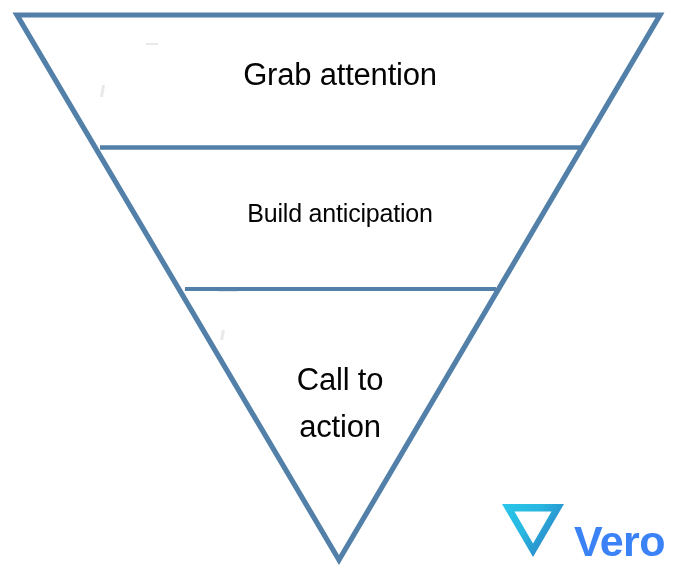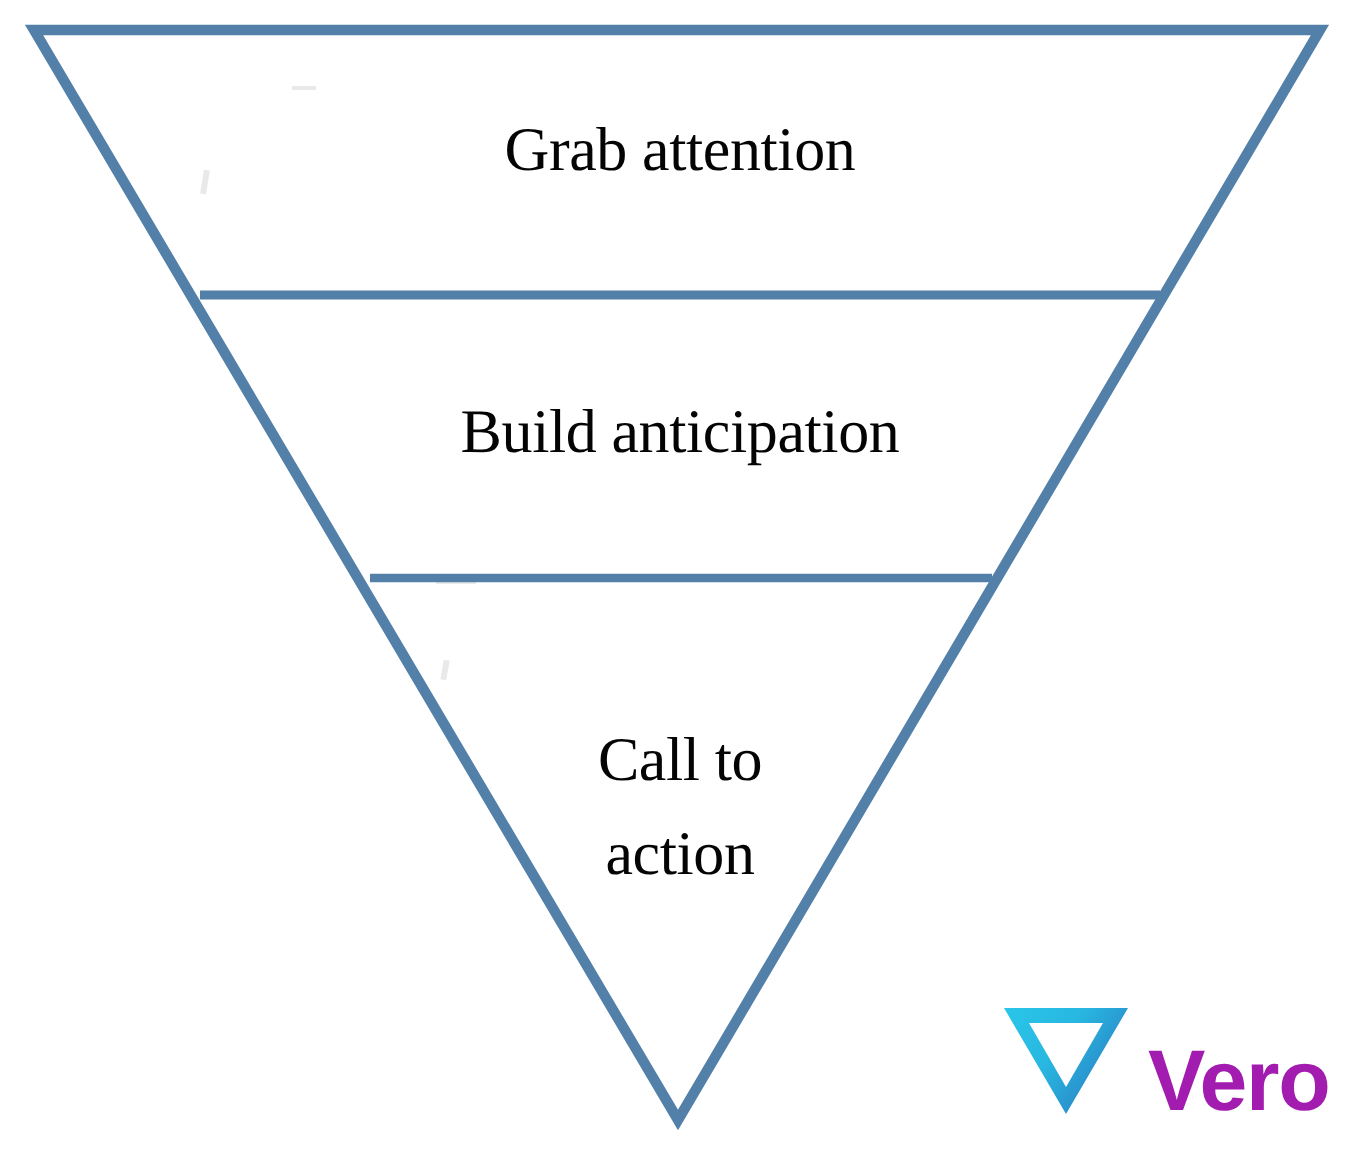--- a/index.html
+++ b/index.html
@@ -22,38 +22,38 @@
     position: absolute;
     left: 0;
     top: 0;
     width: 680px;
     height: 580px;
   }
   .stage-label {
     position: absolute;
     text-align: center;
     color: #040404;
-    font-family: Liberation Serif, serif;
+    font-family: Liberation Sans, sans-serif;
     font-weight: 400;
     line-height: 1.12;
     white-space: pre-line;
     letter-spacing: -0.2px;
     -webkit-font-smoothing: antialiased;
   }
   #label-grab-attention {
     left: 90px;
     top: 58px;
     width: 500px;
     font-size: 31px;
   }
   #label-build-anticipation {
     left: 90px;
     top: 199px;
     width: 500px;
-    font-size: 31px;
+    font-size: 25px;
   }
   #label-call-to-action {
     left: 190px;
     top: 336px;
     width: 300px;
     font-size: 31px;
     line-height: 1.52;
     margin-top: 20px;
   }
   #vero-logo {
@@ -68,21 +68,21 @@
   }
   #vero-mark {
     width: 66px;
     height: 60px;
     flex: 0 0 auto;
   }
   #vero-wordmark {
     font-family: "Liberation Sans", sans-serif;
     font-weight: 700;
     font-size: 43px;
-    color: #a21caf;
+    color: #3b82f6;
     letter-spacing: -0.6px;
     line-height: 1;
     padding-bottom: 3px;
     margin-top: 26px;
   }
   .scan-artifact {
     position: absolute;
     background: #e9e9e9;
     pointer-events: none;
   }

